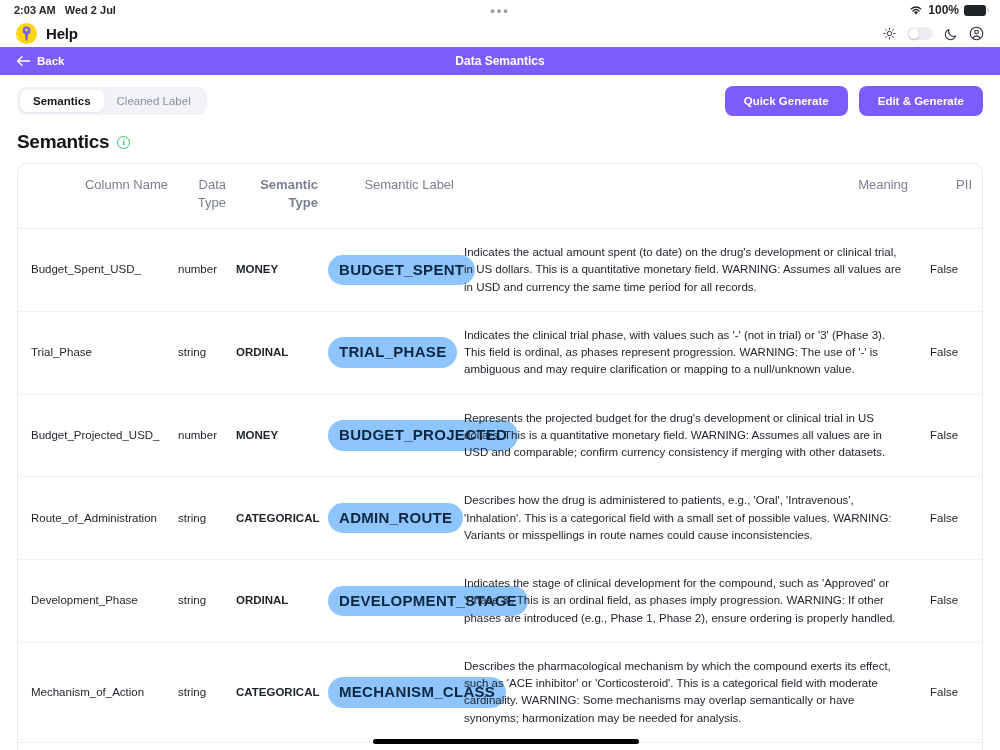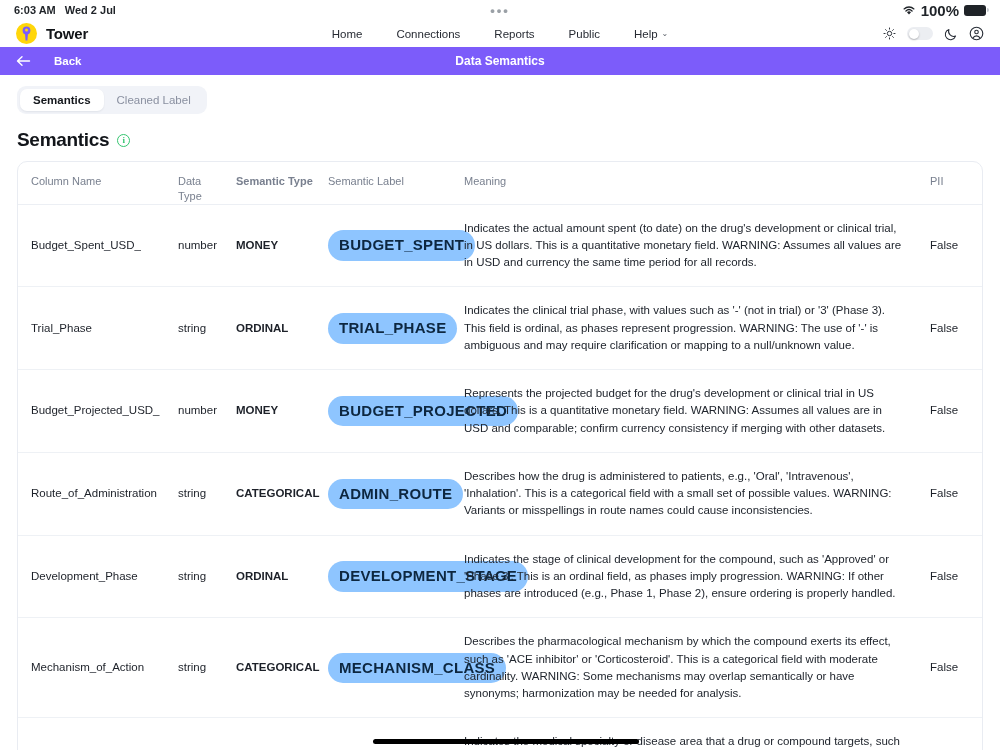--- a/index.html
+++ b/index.html
@@ -21,21 +21,21 @@
   }
   .status-left { display: flex; gap: 9px; align-items: center; }
   .status-center {
     position: absolute; left: 0; right: 0;
     text-align: center; color: #9aa0a6;
     letter-spacing: 2px; font-size: 13px; line-height: 1;
     pointer-events: none;
   }
   .status-right {
     margin-left: auto; display: flex; align-items: center; gap: 5px;
-    font-size: 15px; font-weight: 600;
+    font-size: 12px; font-weight: 600;
   }
   .wifi-ico { width: 14px; height: 11px; display: inline-block; }
   .battery {
     width: 22px; height: 11px; border-radius: 3px;
     background: #1f2328; position: relative;
   }
   .battery:after {
     content: ""; position: absolute; right: -3px; top: 3.5px;
     width: 2px; height: 4px; border-radius: 0 2px 2px 0;
     background: #c8ccd2;
@@ -77,21 +77,21 @@
   .ico { display: inline-flex; align-items: center; justify-content: center; }
 
   
   .page-bar {
     height: 28px; width: 100%;
     background: #7c5cfa;
     display: flex; align-items: center;
     padding: 0 16px; position: relative;
   }
   .back-btn {
-    display: flex; align-items: flex-end; gap: 23px;
+    display: flex; align-items: flex-end; gap: 6px;
     color: #fff; font-size: 11.5px; font-weight: 600; cursor: pointer;
   }
   .page-bar-title {
     position: absolute; left: 50%; transform: translateX(-50%);
     color: #fff; font-size: 12px; font-weight: 700; text-align: center;
   }
 
   
   .toolbar {
     display: flex; align-items: center;
@@ -132,22 +132,22 @@
   }
 
   
   .table-wrap {
     margin: 0 17px; border: 1px solid #e9ecf2;
     border-radius: 10px 10px 0 0; overflow: hidden;
     background: #fff; position: relative;
   }
   table { width: 100%; border-collapse: collapse; table-layout: fixed; }
   thead th {
-    text-align: left; font-size: 11px; font-weight: 400;
-    color: #79808f; padding: 12px 10px 0 0;
+    text-align: right; font-size: 13px; font-weight: 400;
+    color: #79808f; padding: 12px 10px 17px 0;
     border-bottom: 1px solid #eceff4; vertical-align: top;
     line-height: 1.35;
   }
   tbody td {
     font-size: 11.5px; color: #1d2129;
     padding: 15px 10px 15px 0; vertical-align: middle;
     border-bottom: 1px solid #eef1f5; line-height: 1.5;
   }
   tbody tr:last-child td { border-bottom: none; }
   .c-name   { width: 160px; padding-left: 13px !important; }
@@ -170,21 +170,21 @@
     position: absolute; left: 373px; top: 739px;
     width: 266px; height: 5px; border-radius: 3px;
     background: #000; z-index: 50;
   }
 </style>
 </head>
 <body>
 
 <div class="status-bar">
   <div class="status-left">
-    <span>6:03 AM</span>
+    <span>2:03 AM</span>
     <span>Wed 2 Jul</span>
   </div>
   <div class="status-center">•••</div>
   <div class="status-right">
     <span class="ico wifi-ico">
       <svg width="14" height="11" viewBox="0 0 16 12">
         <path d="M8 10.6 L10.3 7.9 a3.4 3.4 0 0 0-4.6 0 Z" fill="#1f2328"></path>
         <path d="M2.4 4.2 a8.2 8.2 0 0 1 11.2 0" stroke="#1f2328" stroke-width="1.5" fill="none" stroke-linecap="round"></path>
         <path d="M4.5 6.5 a5.2 5.2 0 0 1 7 0" stroke="#1f2328" stroke-width="1.5" fill="none" stroke-linecap="round"></path>
       </svg>
@@ -196,41 +196,23 @@
 
 <div class="navbar">
   <div class="brand">
     <span class="brand-logo">
       <svg width="13" height="15" viewBox="0 0 13 15">
         <circle cx="6.5" cy="4.4" r="3.9" fill="#7c5cfa"></circle>
         <path d="M4.9 6.6 h3.2 l-0.7 7.8 h-1.8 Z" fill="#7c5cfa"></path>
         <circle cx="6.5" cy="4.1" r="1.5" fill="#ffd60a"></circle>
       </svg>
     </span>
-    <span class="brand-name">Tower</span>
-  </div>
-
-  <div class="nav-links">
-    <span class="nav-link">
-      <span>Home</span>
-    </span>
-    <span class="nav-link">
-      <span>Connections</span>
-    </span>
-    <span class="nav-link">
-      <span>Reports</span>
-    </span>
-    <span class="nav-link">
-      <span>Public</span>
-    </span>
-    <span class="nav-link">
-      <span>Help</span>
-      <span class="chev">⌄</span>
-    </span>
-  </div>
+    <span class="brand-name">Help</span>
+  </div>
+
 
   <div class="nav-right">
     <span class="ico">
       <svg width="13" height="13" viewBox="0 0 16 16">
         <circle cx="8" cy="8" r="2.7" fill="none" stroke="#2a2f38" stroke-width="1.2"></circle>
         <g stroke="#2a2f38" stroke-width="1.2" stroke-linecap="round">
           <path d="M8 1.2V2.6M8 13.4v1.4M1.2 8h1.4M13.4 8h1.4M3.2 3.2l1 1M11.8 11.8l1 1M12.8 3.2l-1 1M4.2 11.8l-1 1"></path>
         </g>
       </svg>
     </span>
@@ -262,20 +244,24 @@
     <span>Back</span>
   </div>
   <div class="page-bar-title">Data Semantics</div>
 </div>
 
 <div class="toolbar">
   <div class="tabs">
     <div class="tab active">Semantics</div>
     <div class="tab">Cleaned Label</div>
   </div>
+  <div class="toolbar-actions">
+    <button class="btn">Quick Generate</button>
+    <button class="btn">Edit &amp; Generate</button>
+  </div>
 </div>
 
 <div class="section-head">
   <span class="section-title">Semantics</span>
   <span class="info-dot">i</span>
 </div>
 
 <div class="table-wrap">
   <table>
     <thead>

